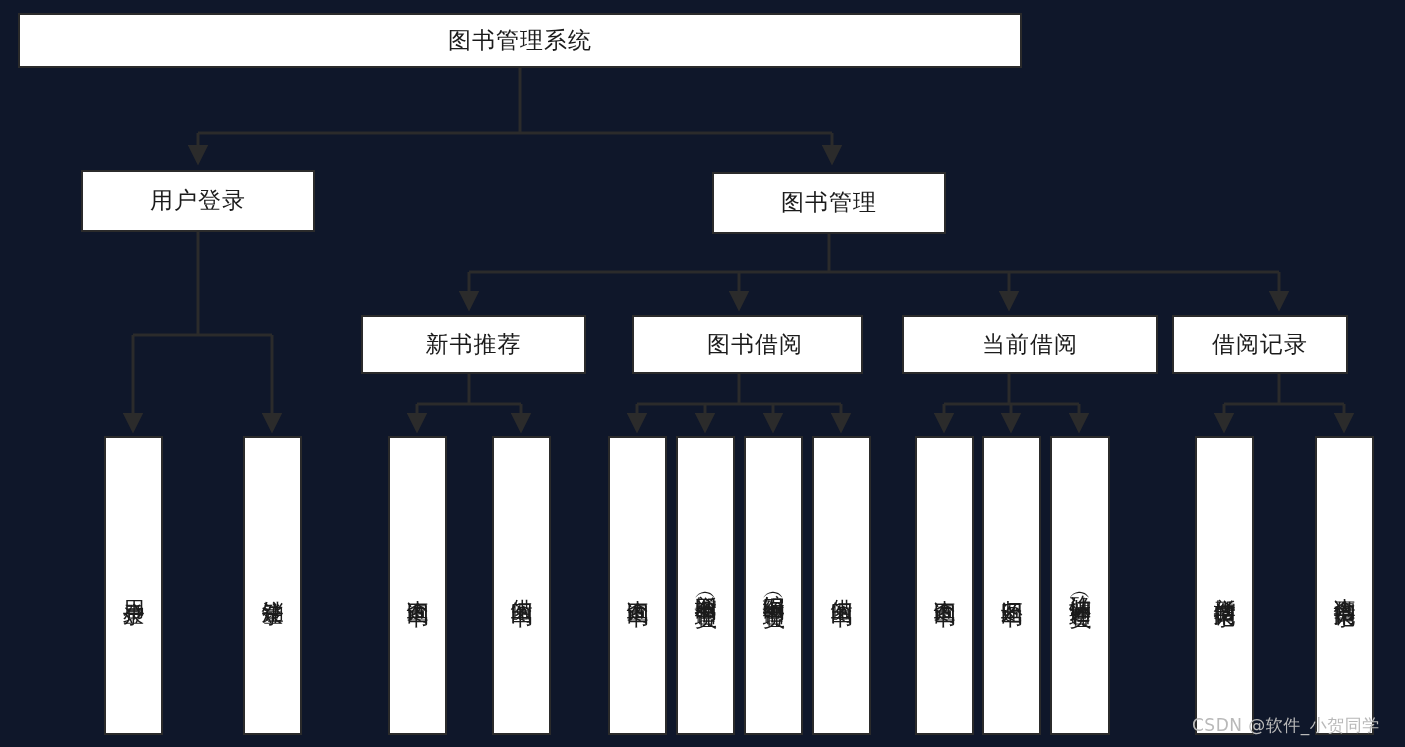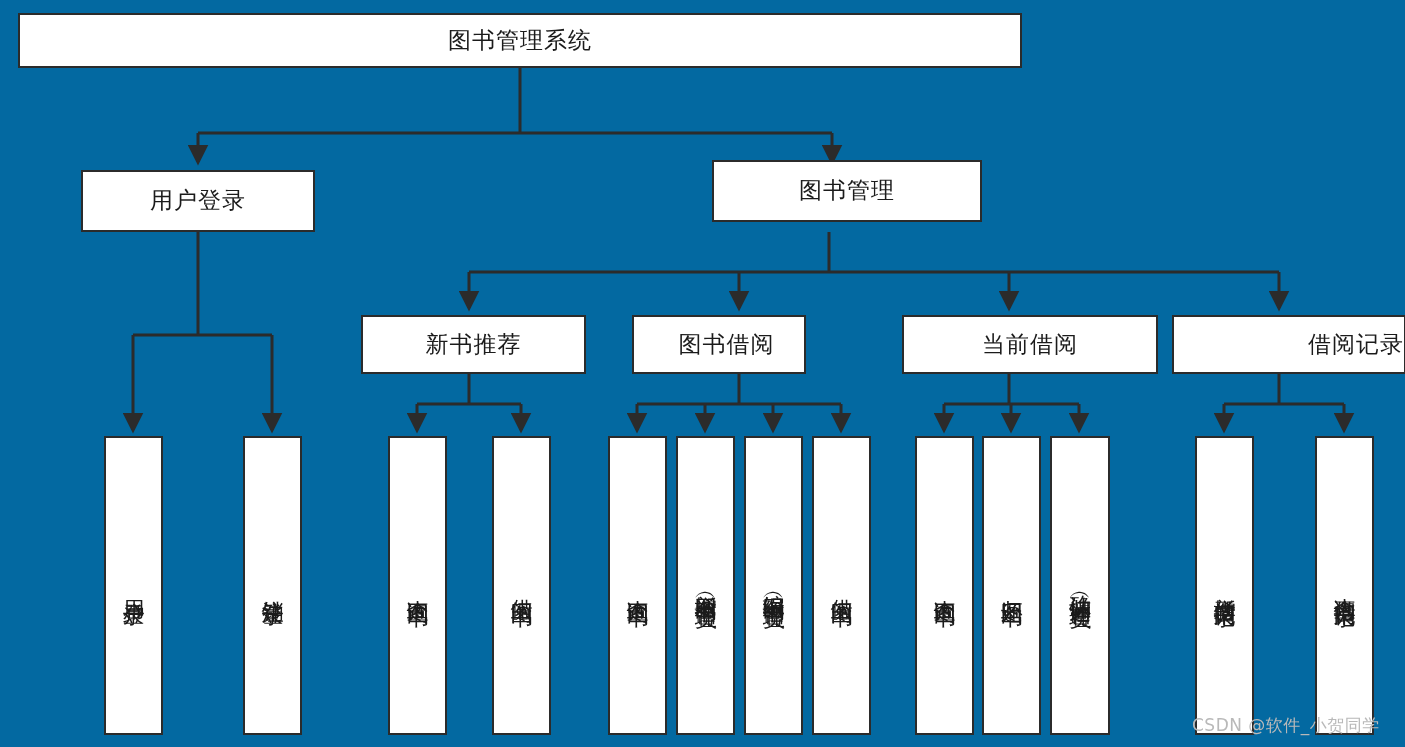--- a/index.html
+++ b/index.html
@@ -1,20 +1,20 @@
 <!DOCTYPE html>
 <html><head>
 <meta charset="utf-8">
 <style>
   html,body{margin:0;padding:0;background:#ffffff;}
   body{
     font-family:"DejaVu Sans","Liberation Sans",sans-serif;
     width:1405px;height:747px;overflow:hidden;
   }
-  #stage{position:relative;width:1405px;height:747px;background:#0369a1;}
+  #stage{position:relative;width:1405px;height:747px;background:#0f172a;}
   #wires{position:absolute;left:0;top:0;width:1405px;height:747px;}
   .node{
     position:absolute;
     box-sizing:border-box;
     background:#ffffff;
     border:2.5px solid #2b2b2b;
     display:flex;
     align-items:center;
     justify-content:center;
     color:#1b1b1b;
@@ -103,34 +103,34 @@
     </g>
   </svg>
 
   <div class="node h-node" id="n-root" style="left:18px;top:13px;width:1004px;height:55px;">
     <span class="lbl">图书管理系统</span>
   </div>
 
   <div class="node h-node" style="left:81px;top:170px;width:234px;height:62px;">
     <span class="lbl">用户登录</span>
   </div>
-  <div class="node h-node" style="left:712px;top:160px;width:270px;height:62px;">
+  <div class="node h-node" style="left:712px;top:172px;width:234px;height:62px;">
     <span class="lbl">图书管理</span>
   </div>
 
   <div class="node h-node" style="left:361px;top:315px;width:225px;height:59px;">
     <span class="lbl">新书推荐</span>
   </div>
-  <div class="node h-node" style="left:632px;top:315px;width:174px;height:59px;padding-left:15px;">
+  <div class="node h-node" style="left:632px;top:315px;width:231px;height:59px;padding-left:15px;">
     <span class="lbl">图书借阅</span>
   </div>
   <div class="node h-node" style="left:902px;top:315px;width:256px;height:59px;">
     <span class="lbl">当前借阅</span>
   </div>
-  <div class="node h-node" style="left:1172px;top:315px;width:234px;height:59px;justify-content:flex-end;">
+  <div class="node h-node" style="left:1172px;top:315px;width:176px;height:59px;">
     <span class="lbl">借阅记录</span>
   </div>
 
   <div class="node v-node" style="left:104px;top:436px;width:59px;height:299px;">
     <span class="lbl">用户登录</span>
   </div>
   <div class="node v-node" style="left:243px;top:436px;width:59px;height:299px;">
     <span class="lbl">注销登录</span>
   </div>
 

